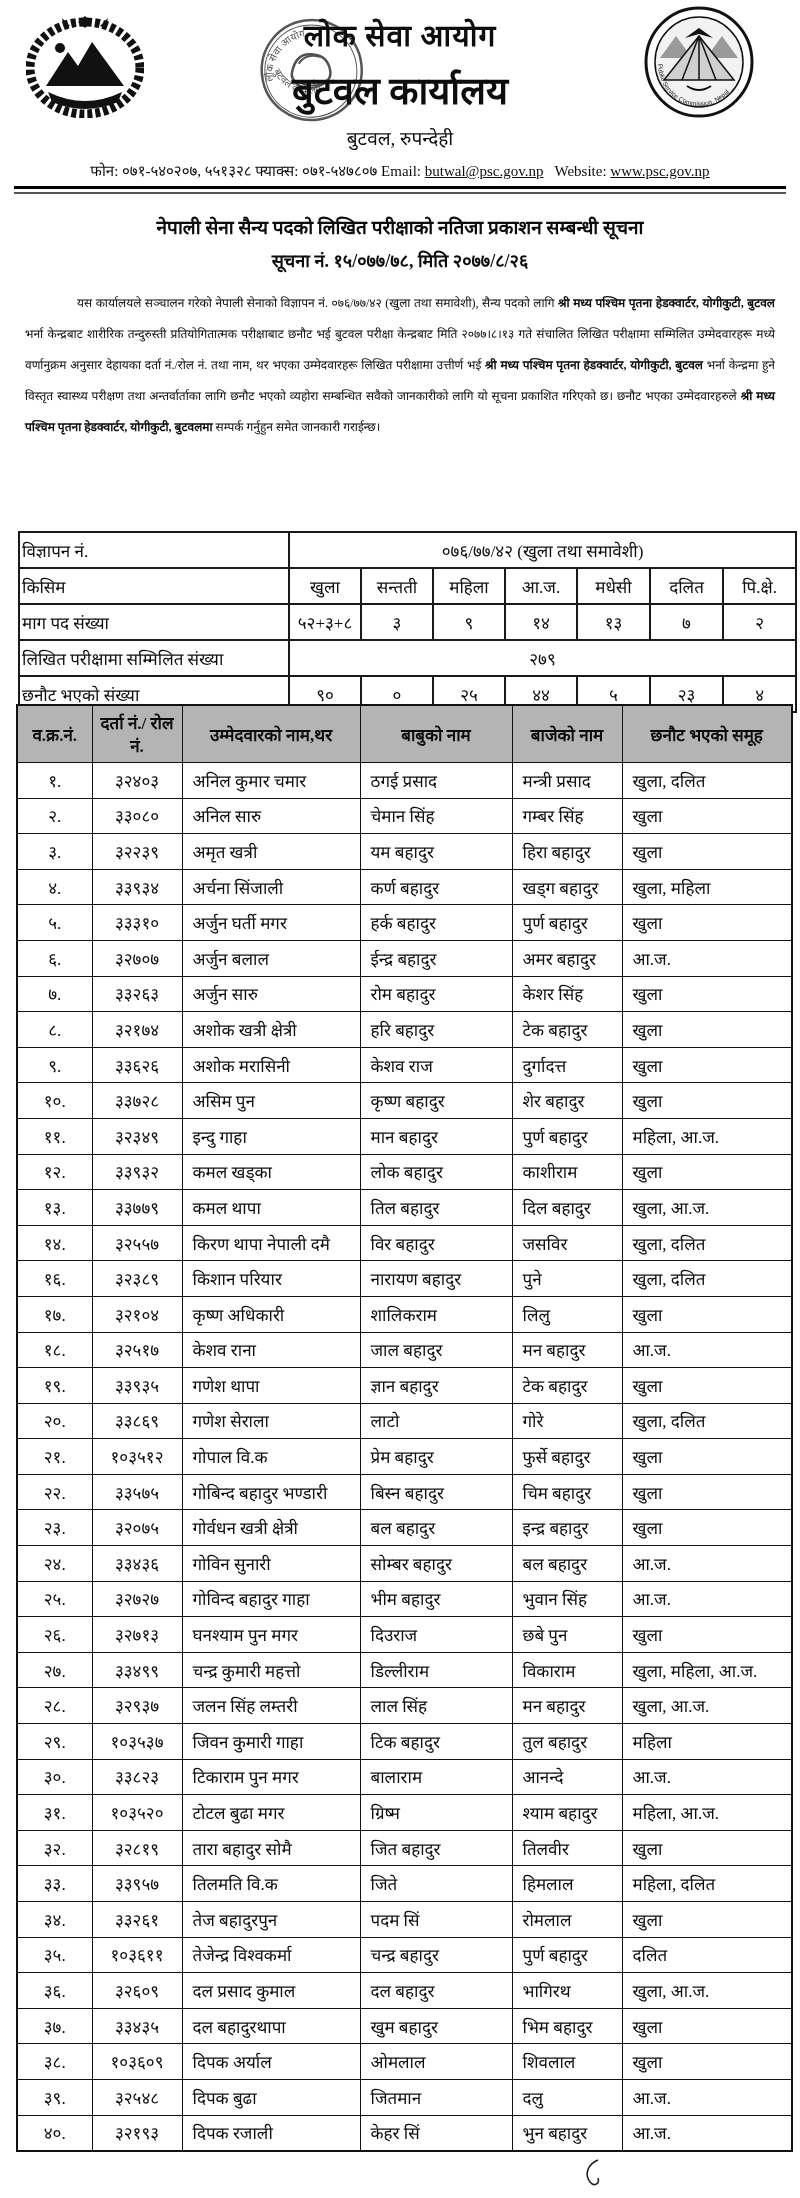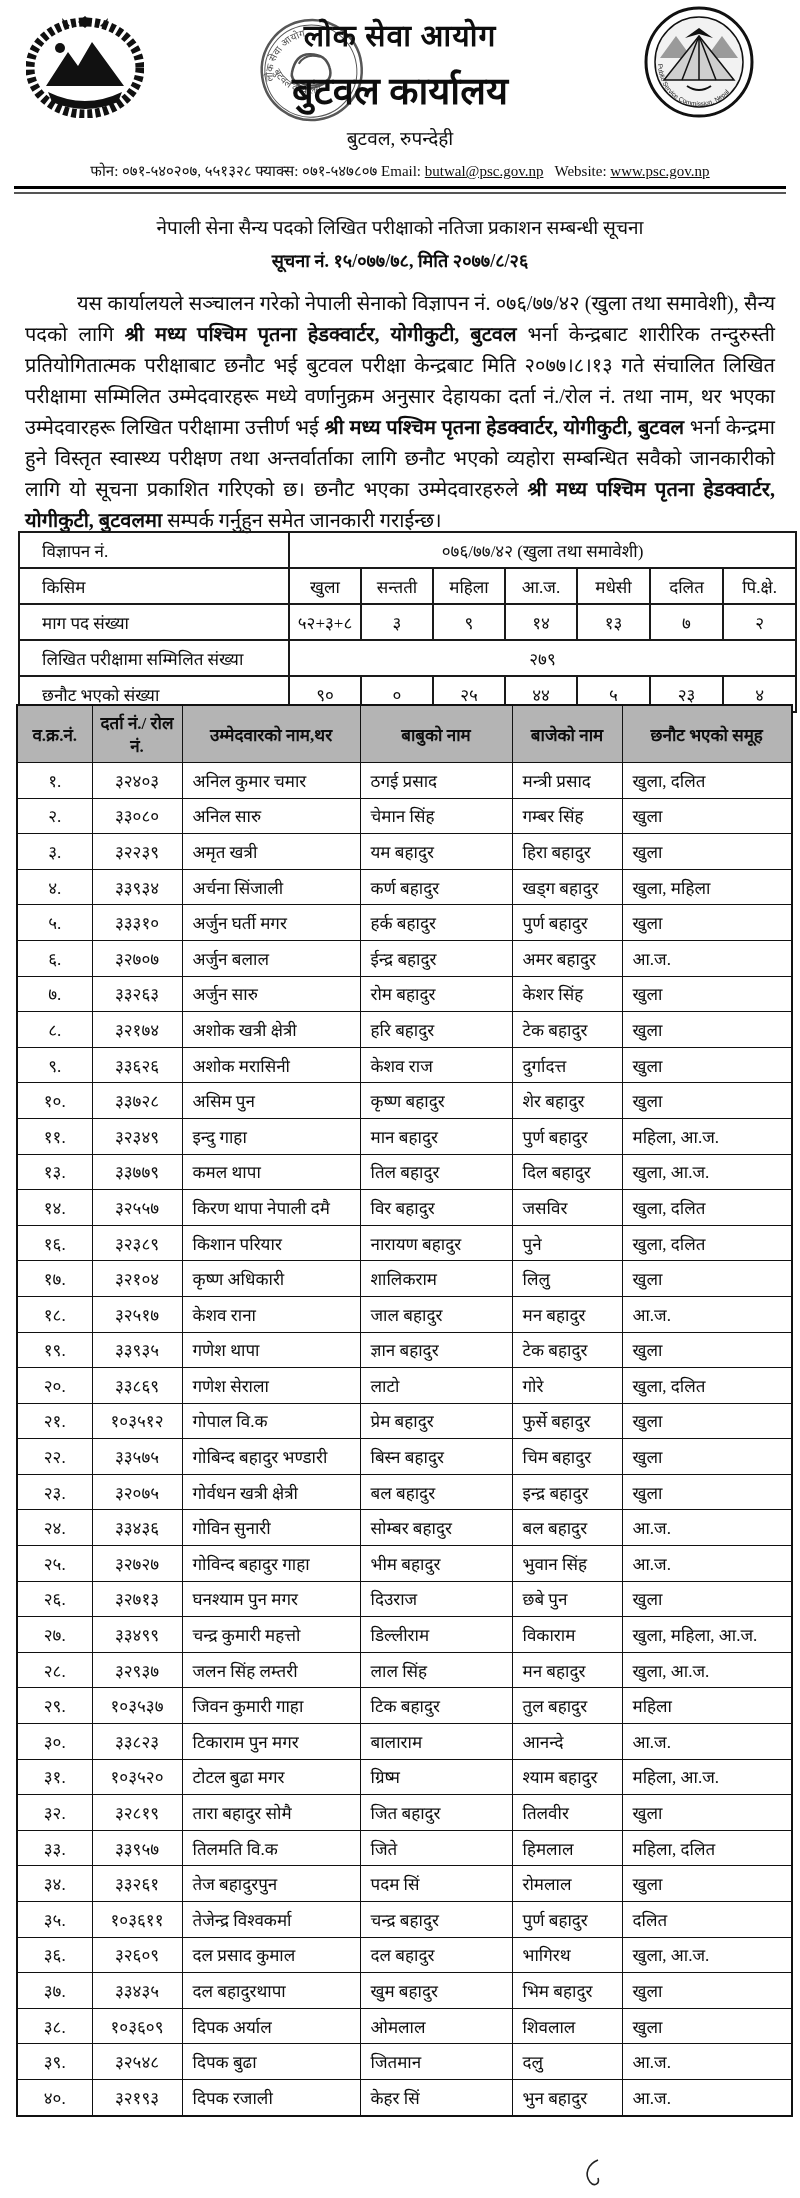--- a/index.html
+++ b/index.html
@@ -18,36 +18,36 @@
   .office-name{font-size:38px;font-weight:bold;margin-top:8px;}
   .office-loc{font-size:19px;font-weight:normal;margin-top:10px;}
   .contact-line{font-size:15px;margin-top:9px;white-space:nowrap;}
   .contact-line .u{text-decoration:underline;}
   .rule{margin:6px 14px 0 14px;height:3px;border-top:3px solid #000;border-bottom:2px solid #555;}
   .logo{position:absolute;z-index:1;}
   #logo-left{left:26px;top:14px;}
   #logo-right{left:642px;top:6px;}
   #stamp{left:248px;top:0px;opacity:.85;transform:rotate(-8deg);}
   
-  .notice-title{font-size:19px;font-weight:normal;text-align:center;margin-top:20px;}
+  .notice-title{font-size:19px;font-weight:bold;text-align:center;margin-top:20px;}
   .notice-no{font-size:18px;font-weight:bold;text-align:center;margin-top:8px;}
   .body-par{
     margin:16px 25px 0 25px;
-    font-size:20px;line-height:31px;
+    font-size:12px;line-height:31px;
     text-align:justify;text-indent:52px;
   }
   .body-par .b{font-weight:bold;}
   
   table{border-collapse:collapse;table-layout:fixed;}
   .summary{position:absolute;left:18px;top:531px;width:777px;z-index:2;}
   .summary td{
     border:2px solid #1a1a1a;height:32px;
     font-size:17px;padding:1px 6px;vertical-align:middle;
   }
-  .summary td.lbl{text-align:left;padding-left:22px;}
+  .summary td.lbl{text-align:left;padding-left:2px;}
   .summary td.ctr{text-align:center;}
   
   .results{position:absolute;left:16px;top:704px;width:775px;z-index:2;border:2px solid #111;}
   .results th{
     border:1px solid #111;background:#b4b4b4;
     font-size:17px;font-weight:bold;height:56px;
     text-align:center;vertical-align:middle;padding:0 4px;
   }
   .results td{
     border:1px solid #111;height:34.6px;
@@ -279,20 +279,28 @@
         </tr>
         <tr>
           <td class="c">११.</td>
           <td class="c">३२३४९</td>
           <td class="l">इन्दु गाहा</td>
           <td class="l">मान बहादुर</td>
           <td class="l">पुर्ण बहादुर</td>
           <td class="l">महिला, आ.ज.</td>
         </tr>
         <tr>
+          <td class="c">१२.</td>
+          <td class="c">३३९३२</td>
+          <td class="l">कमल खड्का</td>
+          <td class="l">लोक बहादुर</td>
+          <td class="l">काशीराम</td>
+          <td class="l">खुला</td>
+        </tr>
+        <tr>
           <td class="c">१३.</td>
           <td class="c">३३७७९</td>
           <td class="l">कमल थापा</td>
           <td class="l">तिल बहादुर</td>
           <td class="l">दिल बहादुर</td>
           <td class="l">खुला, आ.ज.</td>
         </tr>
         <tr>
           <td class="c">१४.</td>
           <td class="c">३२५५७</td>

